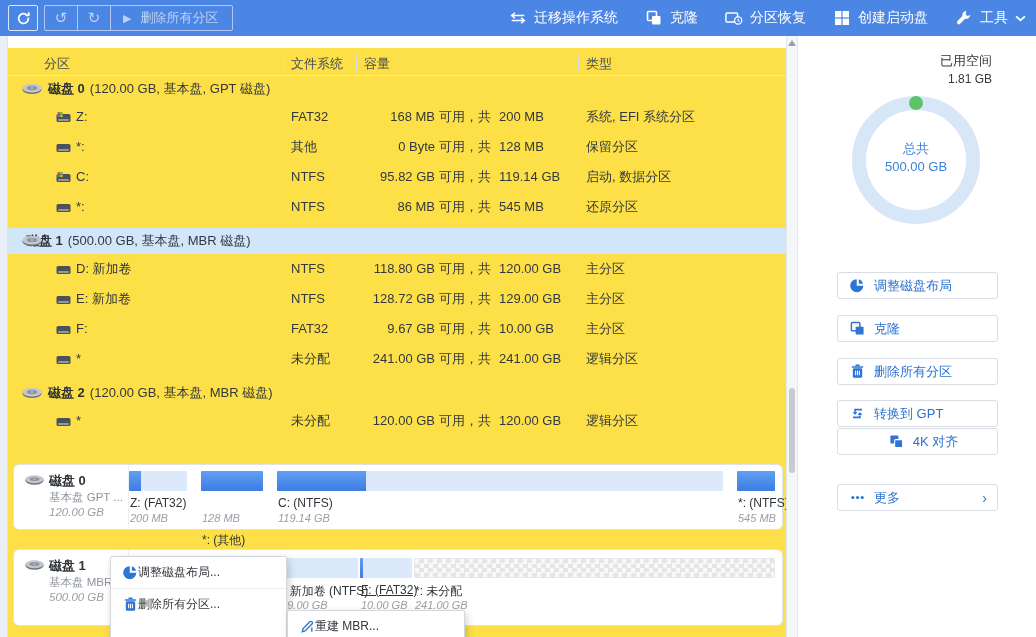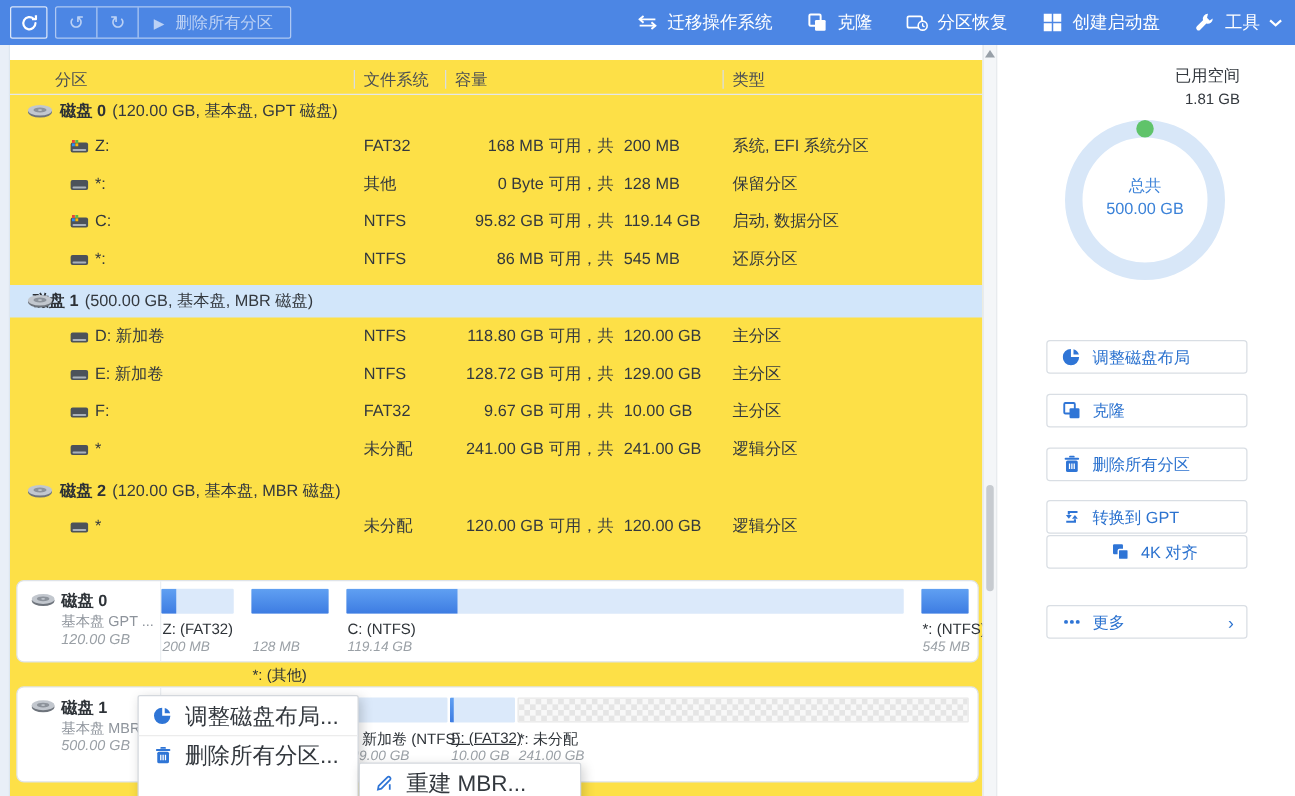--- a/index.html
+++ b/index.html
@@ -93,21 +93,21 @@
   .sbtn { position:absolute; left:39px; width:161px; height:27px; background:#fff; border:1px solid #d9dee4; border-radius:3px;
     display:flex; align-items:center; gap:9px; padding-left:12px; font-size:13px; color:#2b72cf; cursor:pointer; }
   .sbtn svg { width:15px; height:15px; color:var(--accent); }
   .sbtn .chevr { position:absolute; right:10px; font-size:14px; color:#2b72cf; }
 
   
   .menu { position:absolute; background:#fff; border:1px solid #d4d8dd; border-radius:2px;
     box-shadow:2px 3px 9px rgba(0,0,0,.18); z-index:50; }
   .ctx { left:110px; top:556px; width:177px; height:95px; }
   .submenu { left:287px; top:610px; width:178px; height:42px; z-index:51; }
-  .mi { height:31px; display:flex; align-items:center; gap:10px; padding-left:12px; font-size:18px; color:#33383e; cursor:pointer; }
+  .mi { height:31px; display:flex; align-items:center; padding-left:12px; font-size:12px; color:#33383e; cursor:pointer; }
   .mi + .mi { border-top:1px solid #ececec; }
   .mi svg { width:15px; height:15px; color:var(--accent); }
 </style>
 </head>
 <body style="--toolbar: #4c86e4; --accent: #2f75d6; --selrow: #d2e6fa; --segfree: #dbe9fa; --green: #5fc36a; --ring: #d8e7f8;">
 
 <div class="toolbar">
   <button class="tb-refresh">
     <span>
         <svg viewBox="0 0 16 16">

